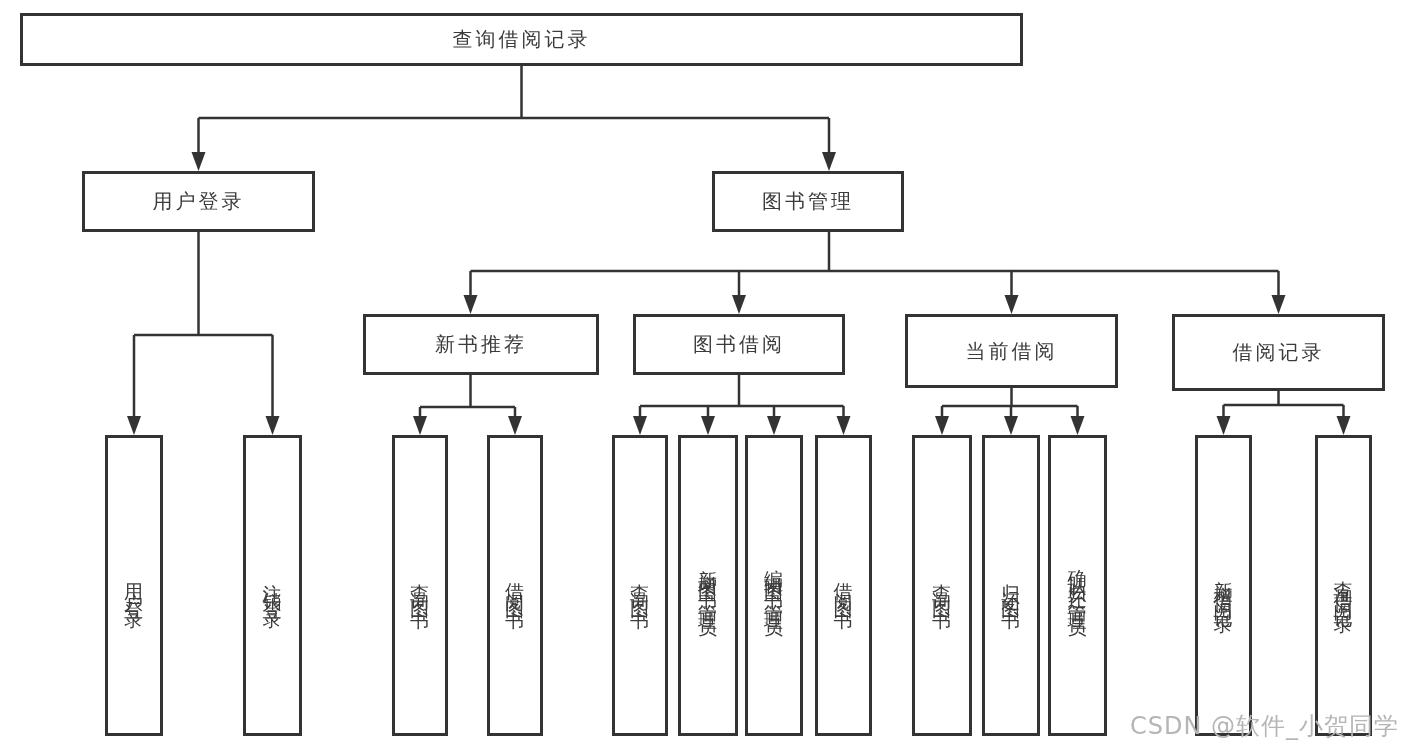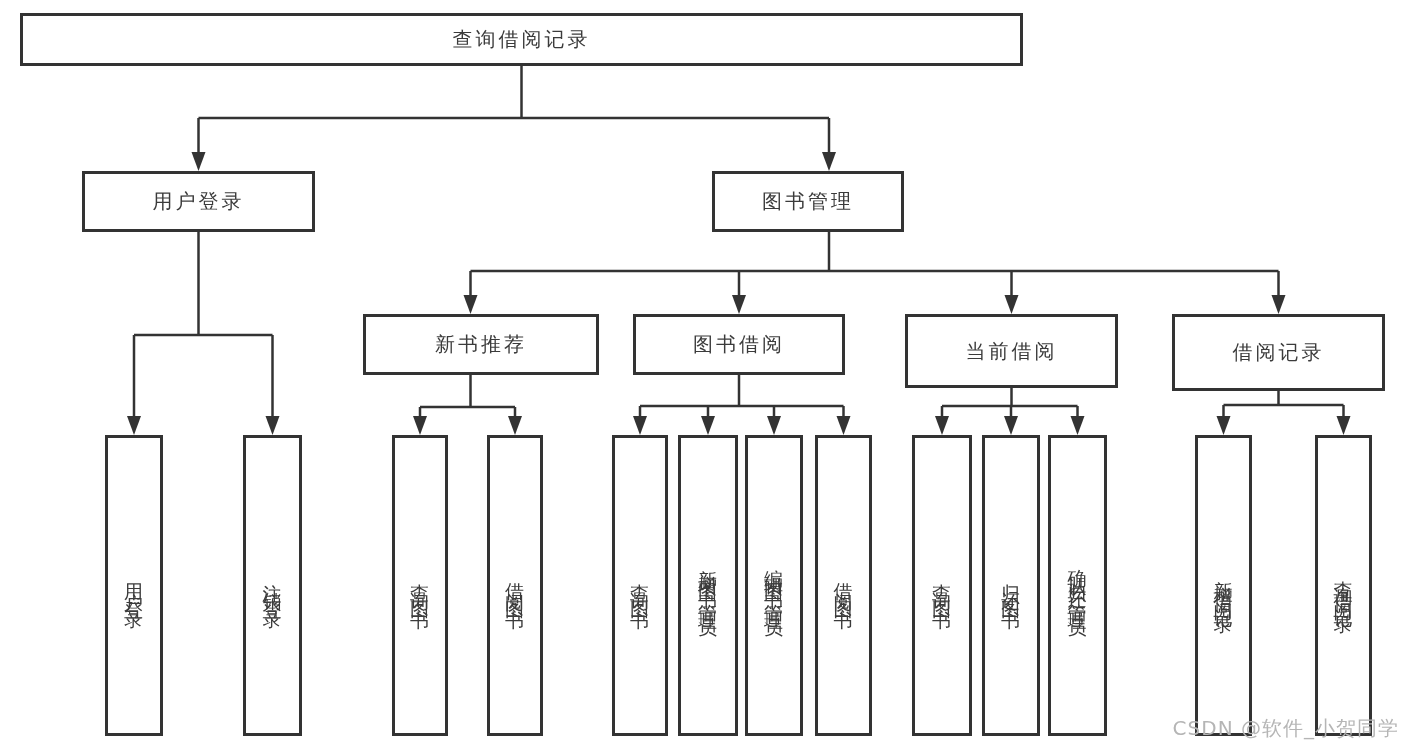--- a/index.html
+++ b/index.html
@@ -43,21 +43,21 @@
     text-orientation: mixed;
     font-size: 19px;
     letter-spacing: 9px;
     line-height: 1;
   }
   .vbox.long { letter-spacing: 7px; }
   #watermark {
     position: absolute;
     right: 6px;
     bottom: 5px;
-    font-size: 20px;
+    font-size: 24px;
     color: #b5b5b5;
     letter-spacing: 1px;
     z-index: 5;
     white-space: nowrap;
   }
 </style>
 </head>
 <body>
 
 <div id="canvas">

